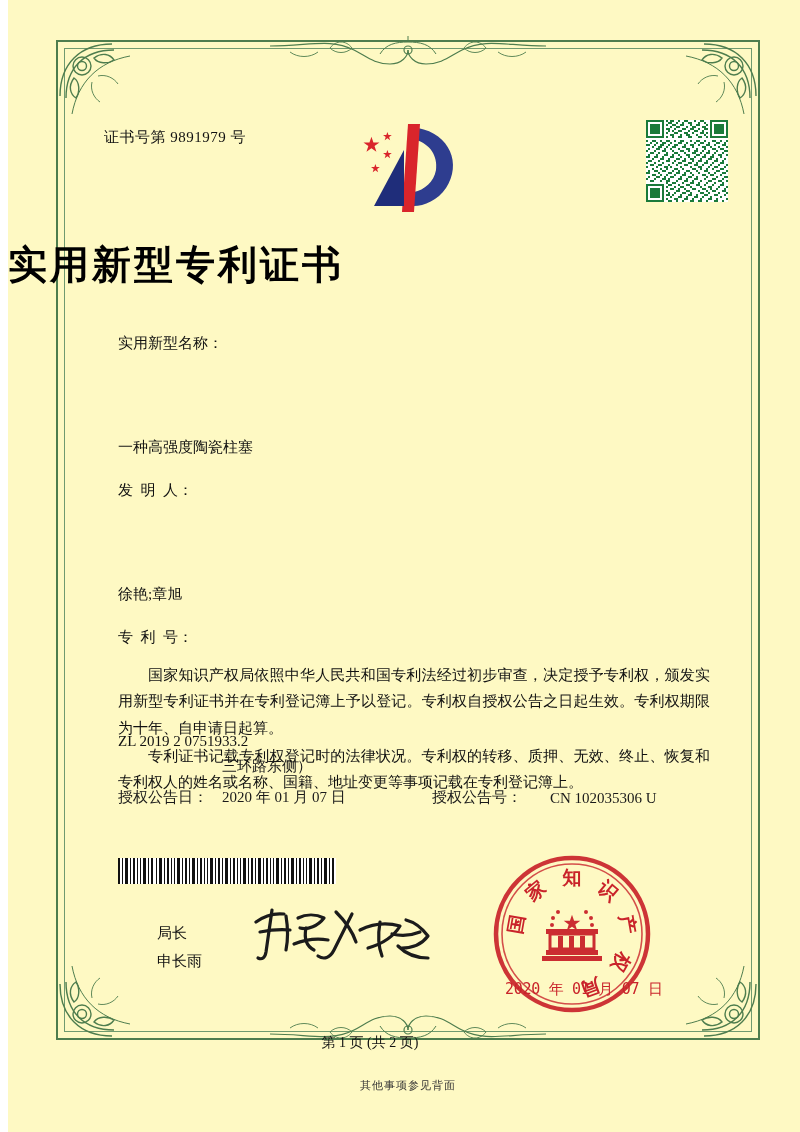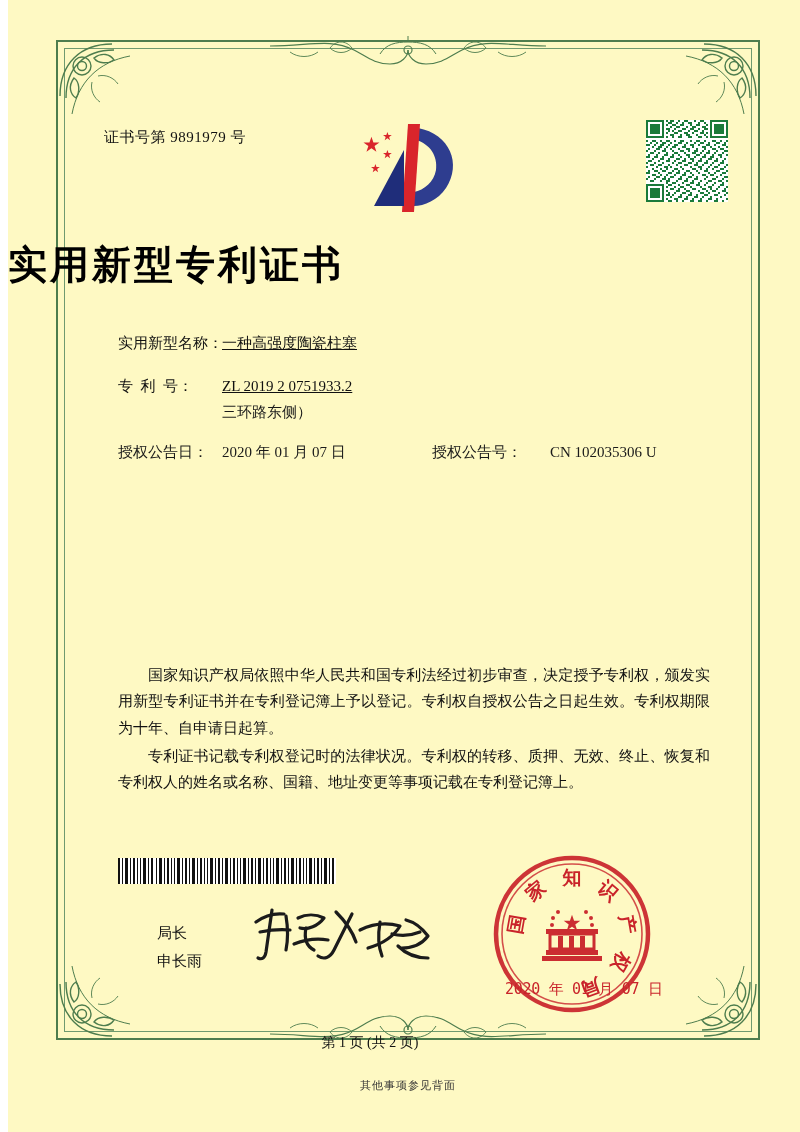--- a/index.html
+++ b/index.html
@@ -82,36 +82,36 @@
     position: absolute;
     left: 110px; top: 333px;
     width: 600px;
   }
   .field-row {
     display: flex;
     align-items: flex-start;
     margin-bottom: 21px;
     font-size: 15px;
     line-height: 1.45;
+    flex-direction: column;
   }
   .field-label {
     width: 104px;
     flex: 0 0 104px;
     white-space: pre;
     color: #111;
   }
   .field-value {
     flex: 1;
     color: #111;
     font-family: "Liberation Serif", serif;
-    text-decoration: underline;
   }
   .inline-row {
     display: flex;
-    align-items: center;
+    align-items: flex-end;
     font-size: 15px;
     margin-bottom: 35px;
   }
   .inline-row .seg-label {
     width: 104px;
     flex: 0 0 104px;
     white-space: pre;
   }
   .inline-row .seg-value {
     flex: 0 0 210px;
@@ -120,21 +120,21 @@
     flex: 0 0 118px;
     white-space: pre;
   }
   .inline-row .seg-value2 {
     flex: 1;
   }
   .addr-second {
     margin-left: 104px;
     font-size: 15px;
     margin-top: -16px;
-    margin-bottom: 21px;
+    margin-bottom: 12px;
   }
 
   
   .paragraphs {
     position: absolute;
     left: 110px; top: 662px;
     width: 592px;
     font-size: 15px;
     line-height: 1.75;
     text-align: justify;
@@ -671,20 +671,24 @@
 
   <div class="title">实用新型专利证书</div>
 
   <div class="fields">
 
     <div class="field-row">
       <div class="field-label">实用新型名称：</div>
       <div class="field-value">一种高强度陶瓷柱塞</div>
     </div>
 
+    <div class="field-row">
+      <div class="field-label">发  明  人：</div>
+      <div class="field-value">徐艳;章旭</div>
+    </div>
 
     <div class="field-row">
       <div class="field-label">专  利  号：</div>
       <div class="field-value mono">ZL 2019 2 0751933.2</div>
     </div>
 
 
 
     <div class="addr-second">三环路东侧）</div>
 

